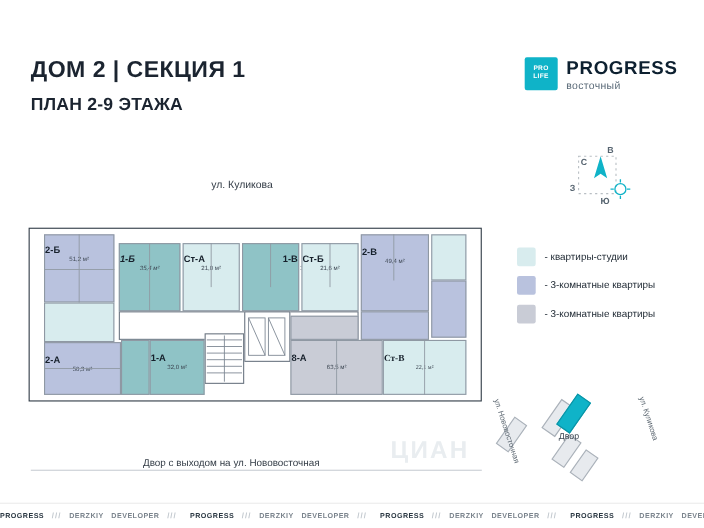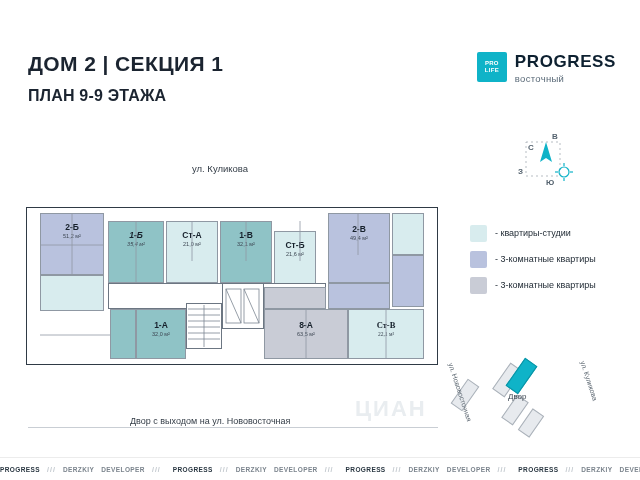--- a/index.html
+++ b/index.html
@@ -62,21 +62,21 @@
   }
   .unit{
     position:absolute;box-sizing:border-box;border:1px solid #8f98a3;
   }
   .c-studio{background:#d8ecee;}
   .c-one{background:#8fc3c6;}
   .c-two{background:#b9c2de;}
   .c-three{background:#c9ccd6;}
   .c-core{background:#ffffff;}
   .u-lab{
-    position:absolute;text-align:center;width:100%;
+    position:absolute;text-align:left;width:100%;
     font-size:8.5px;font-weight:bold;color:#16202b;line-height:10px;
   }
   .u-area{
     position:absolute;text-align:center;width:100%;
     font-size:5.5px;color:#3c4652;line-height:7px;
   }
 
   
   .legend{position:absolute;left:470px;top:196px;width:160px;}
   .legend-row{display:flex;align-items:center;height:26px;}
@@ -109,21 +109,21 @@
     position:absolute;left:355px;top:372px;font-size:22px;color:#e9edf0;
     font-weight:bold;letter-spacing:2px;
   }
 </style>
 </head>
 <body>
 
 <div class="root">
 
   <div class="title">ДОМ 2 | СЕКЦИЯ 1</div>
-  <div class="subtitle">ПЛАН 9-9 ЭТАЖА</div>
+  <div class="subtitle">ПЛАН 2-9 ЭТАЖА</div>
 
   <div class="brand">
     <div class="brand-logo">
       <span>PRO</span>
       <span>LIFE</span>
     </div>
     <div class="brand-text">
       <div class="brand-name">PROGRESS</div>
       <div class="brand-sub">восточный</div>
     </div>
@@ -164,26 +164,26 @@
     <div class="unit c-one" style="left:82px;top:22px;width:56px;height:62px;font-style:italic;">
       <div class="u-lab" style="top:8px;">1-Б</div>
       <div class="u-area" style="top:19px;">35,4 м²</div>
     </div>
 
     <div class="unit c-studio" style="left:140px;top:22px;width:52px;height:62px;">
       <div class="u-lab" style="top:8px;">Ст-А</div>
       <div class="u-area" style="top:19px;">21,0 м²</div>
     </div>
 
-    <div class="unit c-one" style="left:194px;top:22px;width:52px;height:62px;">
+    <div class="unit c-one" style="left:194px;top:22px;width:52px;height:62px;padding-left:36px;">
       <div class="u-lab" style="top:8px;">1-В</div>
       <div class="u-area" style="top:19px;">32,1 м²</div>
     </div>
 
-    <div class="unit c-studio" style="left:248px;top:32px;width:42px;height:62px;">
+    <div class="unit c-studio" style="left:248px;top:22px;width:52px;height:62px;">
       <div class="u-lab" style="top:8px;">Ст-Б</div>
       <div class="u-area" style="top:19px;">21,6 м²</div>
     </div>
 
     <div class="unit c-two" style="left:302px;top:14px;width:62px;height:70px;">
       <div class="u-lab" style="top:10px;">2-В</div>
       <div class="u-area" style="top:21px;">49,4 м²</div>
     </div>
     <div class="unit c-studio" style="left:366px;top:14px;width:32px;height:42px;"></div>
     <div class="unit c-two" style="left:366px;top:56px;width:32px;height:52px;"></div>
@@ -204,20 +204,24 @@
     </svg>
     <svg style="position:absolute;left:196px;top:84px;" width="42" height="46">
       <g stroke="#7c8692" stroke-width="0.8" fill="none">
         <rect x="4" y="6" width="15" height="34"></rect>
         <rect x="22" y="6" width="15" height="34"></rect>
         <line x1="4" y1="6" x2="19" y2="40"></line>
         <line x1="22" y1="6" x2="37" y2="40"></line>
       </g>
     </svg>
 
+    <div class="unit c-two" style="left:14px;top:112px;width:70px;height:48px;">
+      <div class="u-lab" style="top:10px;">2-А</div>
+      <div class="u-area" style="top:21px;">50,3 м²</div>
+    </div>
 
     <div class="unit c-one" style="left:110px;top:110px;width:50px;height:50px;">
       <div class="u-lab" style="top:10px;">1-А</div>
       <div class="u-area" style="top:21px;">32,0 м²</div>
     </div>
     <div class="unit c-one" style="left:84px;top:110px;width:26px;height:50px;"></div>
 
     <div class="unit c-three" style="left:238px;top:110px;width:84px;height:50px;">
       <div class="u-lab" style="top:10px;">8-А</div>
       <div class="u-area" style="top:21px;">63,5 м²</div>

